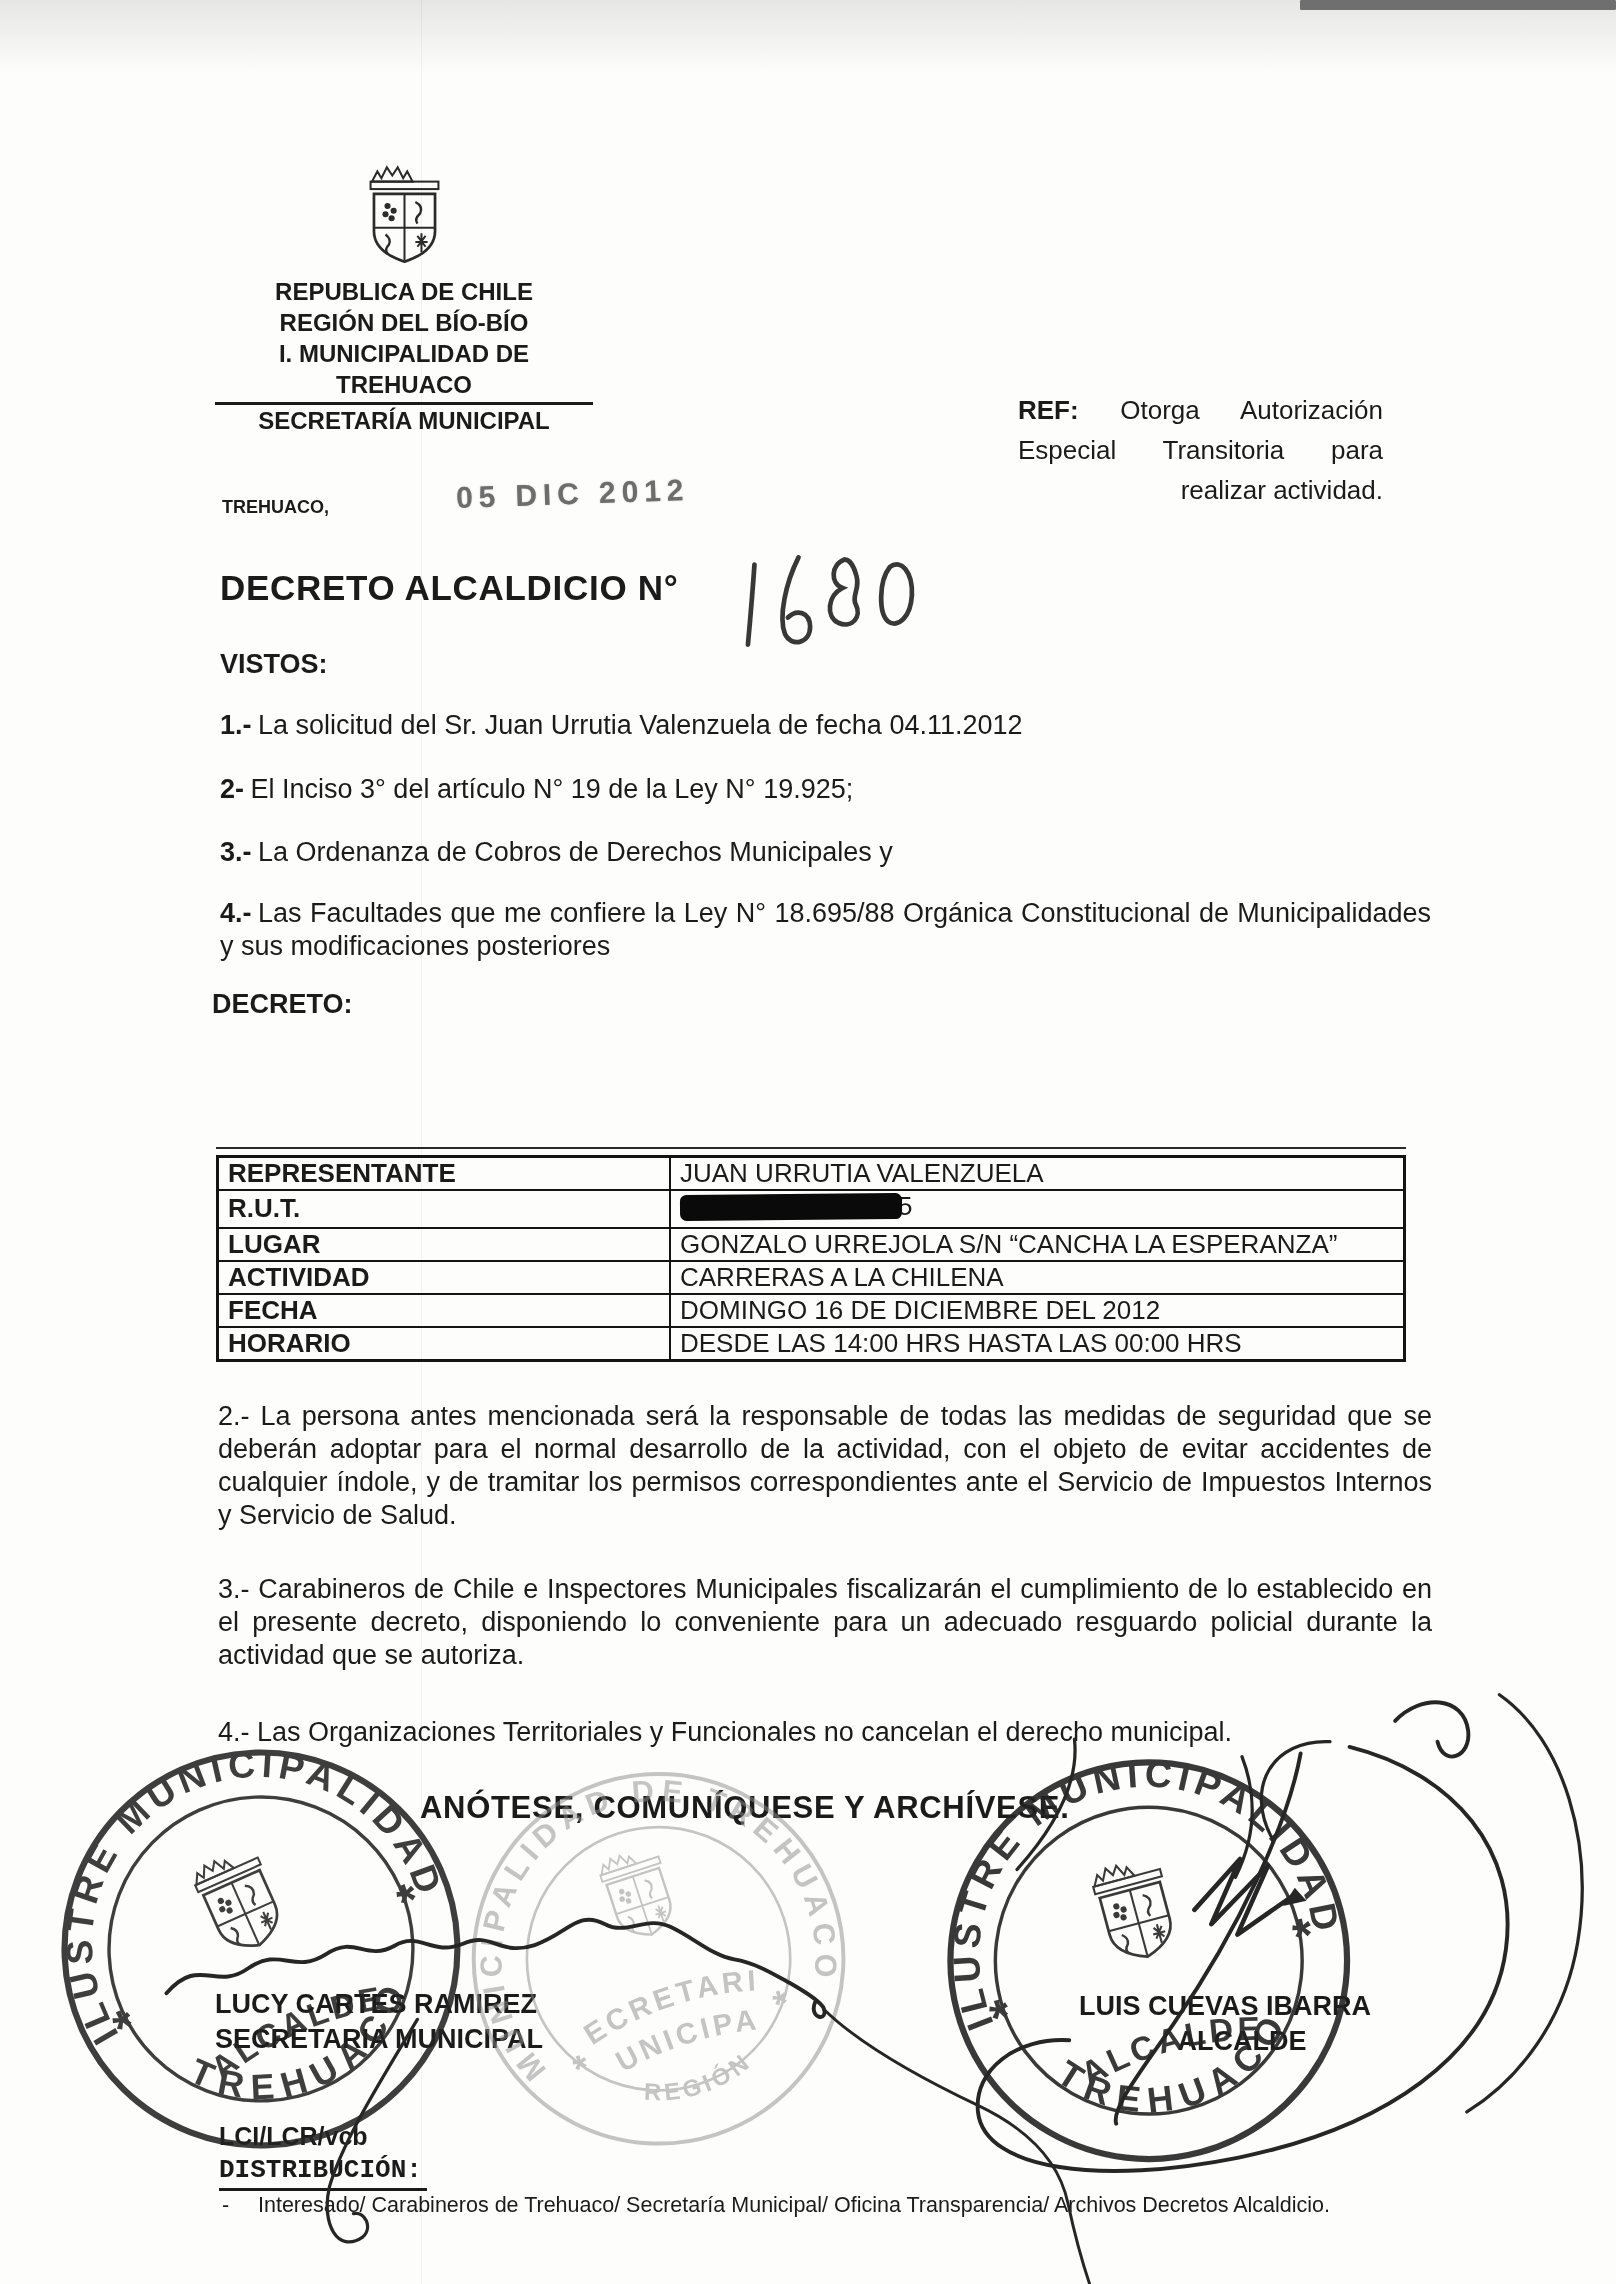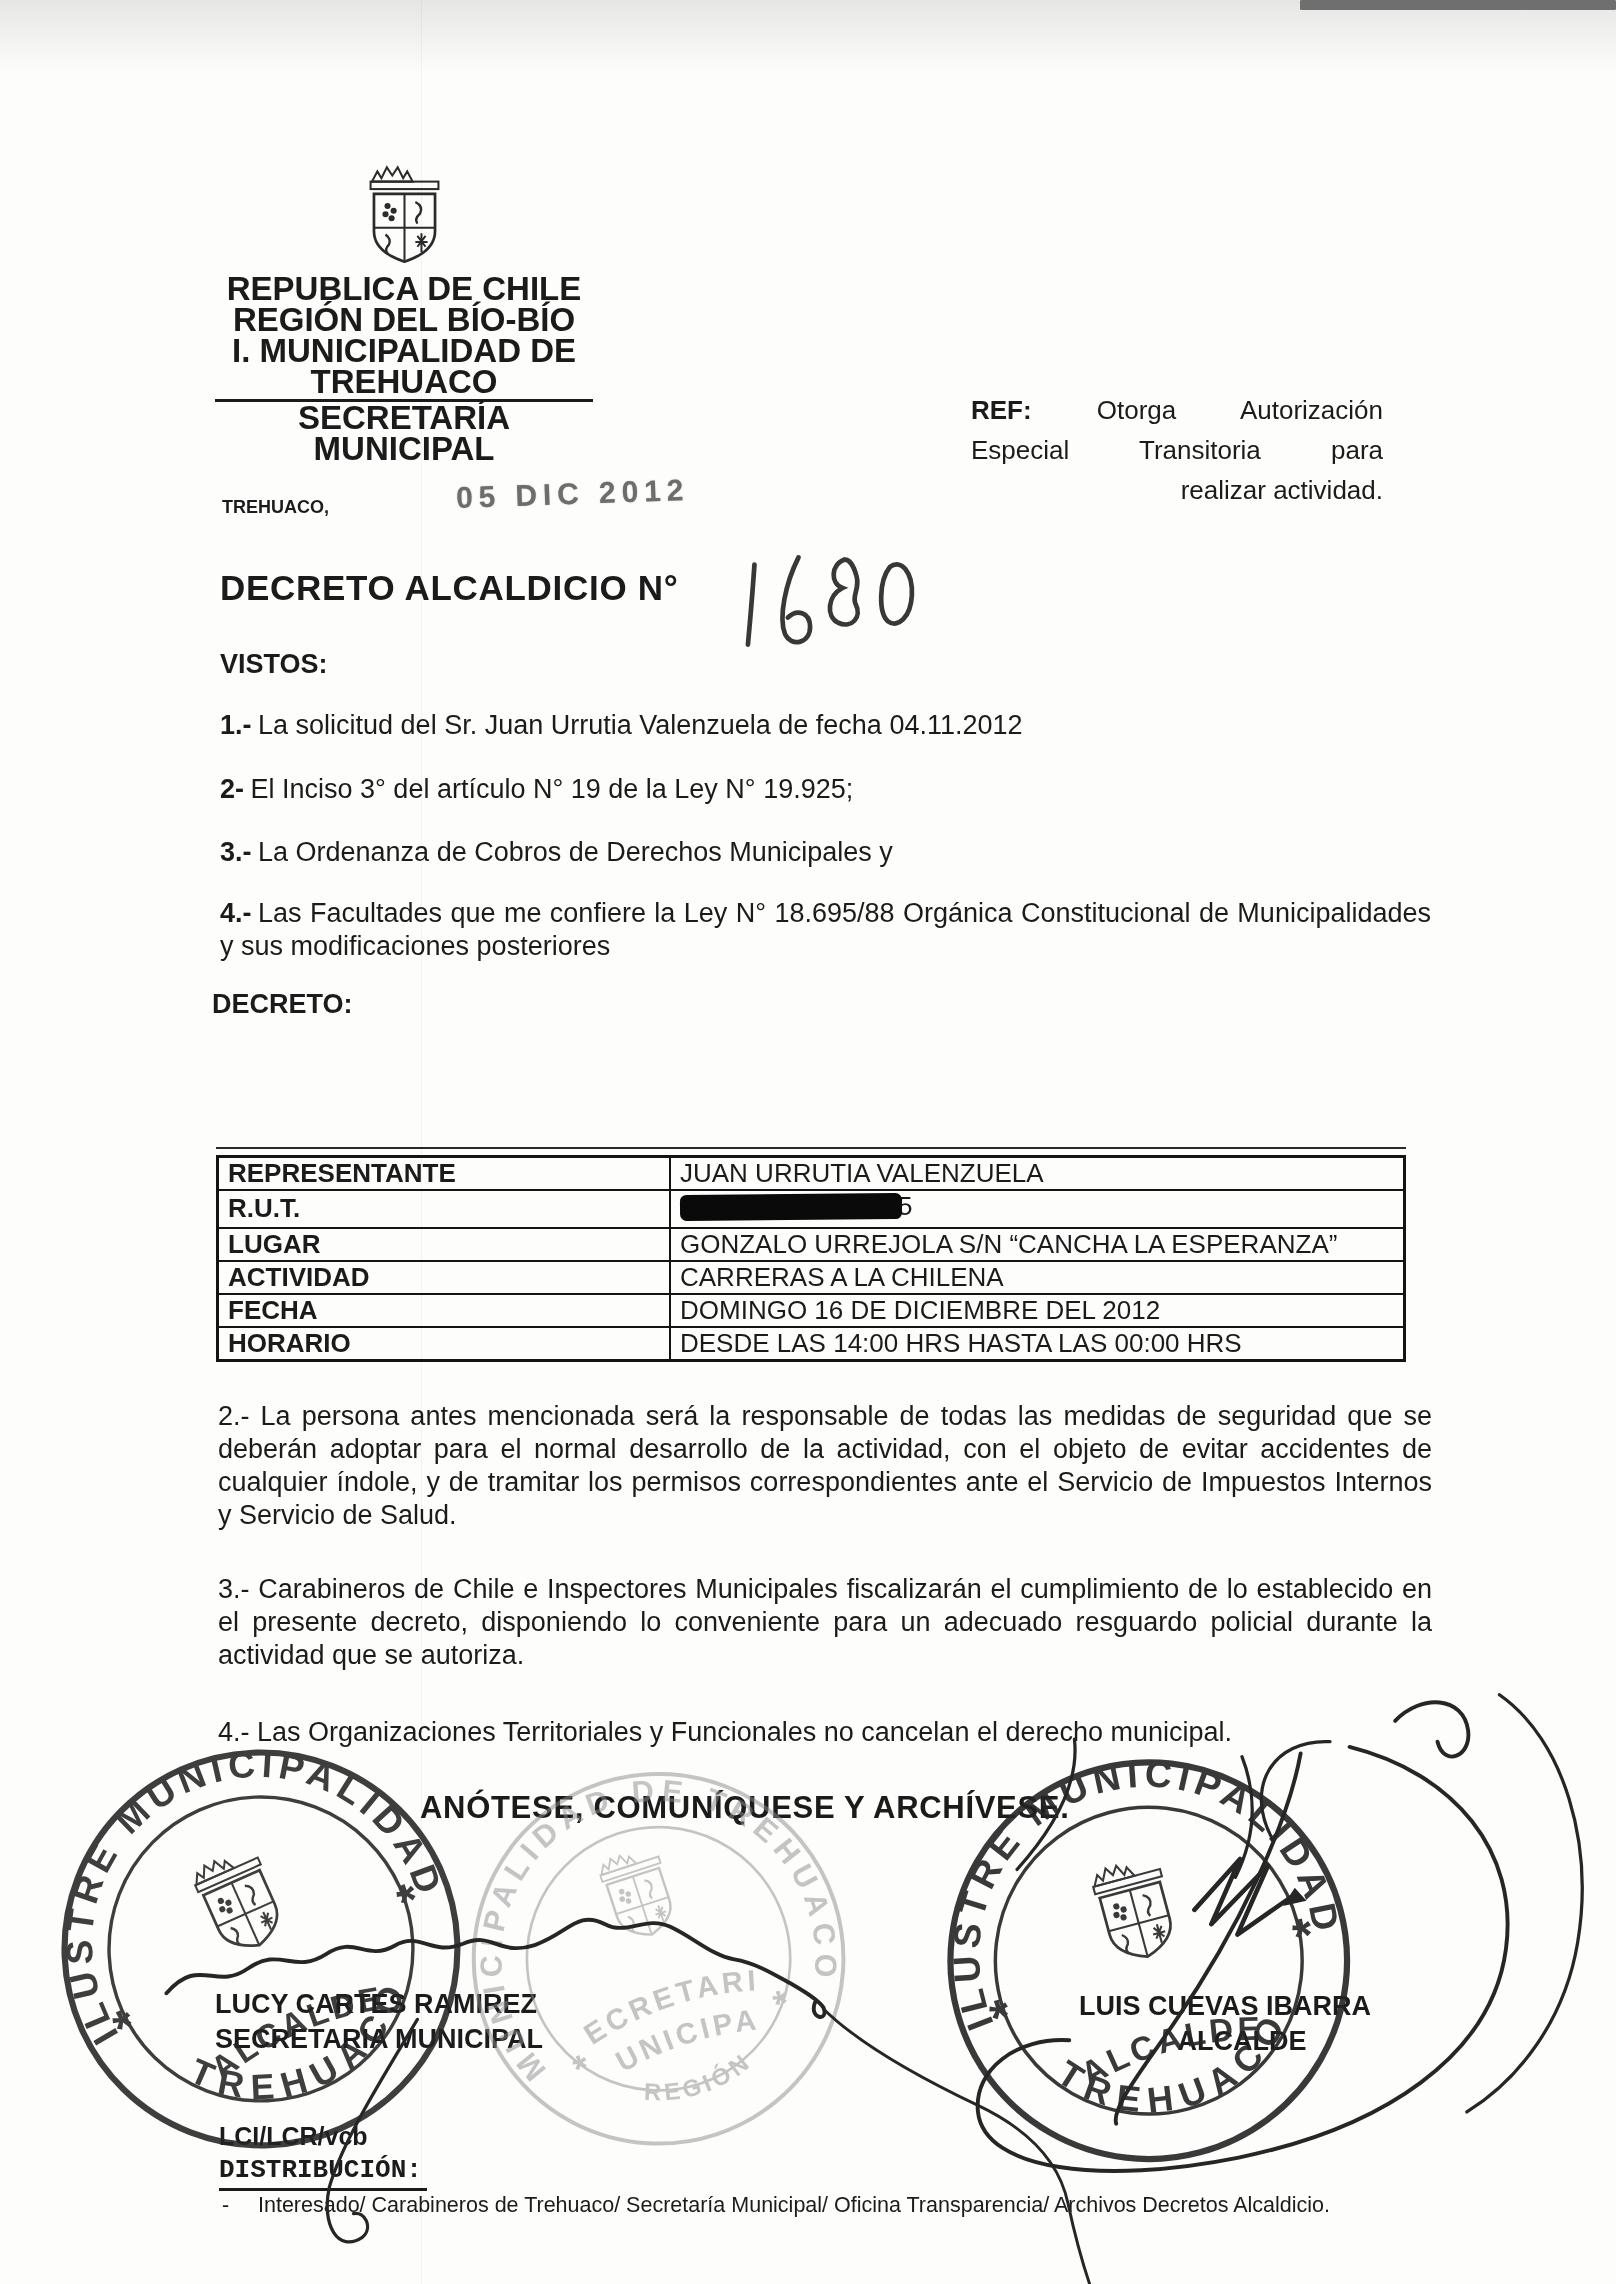--- a/index.html
+++ b/index.html
@@ -6,26 +6,26 @@
   .page{
     position:relative;width:1617px;height:2284px;background:#fdfdfc;overflow:hidden;
     font-family:"Liberation Sans", sans-serif;color:#1b1b1b;
   }
   
   .scan-top{position:absolute;top:0;left:0;right:0;height:98px;
     background:linear-gradient(180deg,rgba(110,110,110,.16),rgba(110,110,110,0) 75%);}
   .scan-corner{position:absolute;top:0;left:1300px;width:316px;height:9.8px;background:#474747;opacity:.75;border-radius:1.3px;}
   .scan-vline{position:absolute;top:0;bottom:0;left:421px;width:1.3px;background:rgba(0,0,0,.045);}
   
-  .letterhead{position:absolute;left:215px;top:162px;width:378px;text-align:center;font-weight:bold;font-size:33px;line-height:31px;}
+  .letterhead{position:absolute;left:215px;top:162px;width:378px;text-align:center;font-weight:bold;font-size:24px;line-height:31px;}
   .letterhead .logo{margin-bottom:3.9px;}
   .lh-underline{display:inline-block;border-bottom:3.3px solid #1b1b1b;padding:0 2.6px 2px 2.6px;}
   
   .refblock{position:absolute;left:971px;top:390px;width:412px;font-size:26px;line-height:40px;}
-  .refblock .jline{text-align:justify;text-align-last:justify;}
+  .refblock .jline{text-align:justify;text-align-last:justify;margin-left:47px;}
   .refblock .lline{text-align:right;}
   .refblock b{font-weight:bold;}
   
   .city{position:absolute;left:222px;top:497px;font-size:18px;font-weight:bold;}
   .datestamp{position:absolute;left:456px;top:477px;font-size:30px;font-weight:bold;letter-spacing:5.9px;
     color:#555;opacity:.85;transform:rotate(-2deg);text-shadow:0 0 1.3px rgba(70,70,70,.5);}
   .decree-title{position:absolute;left:220px;top:568px;font-size:35px;font-weight:bold;letter-spacing:0.7px;}
   .hand-number{position:absolute;left:722px;top:542px;transform:rotate(-4deg);}
   
   .h-vistos{position:absolute;left:220px;top:649px;font-size:27px;font-weight:bold;}

